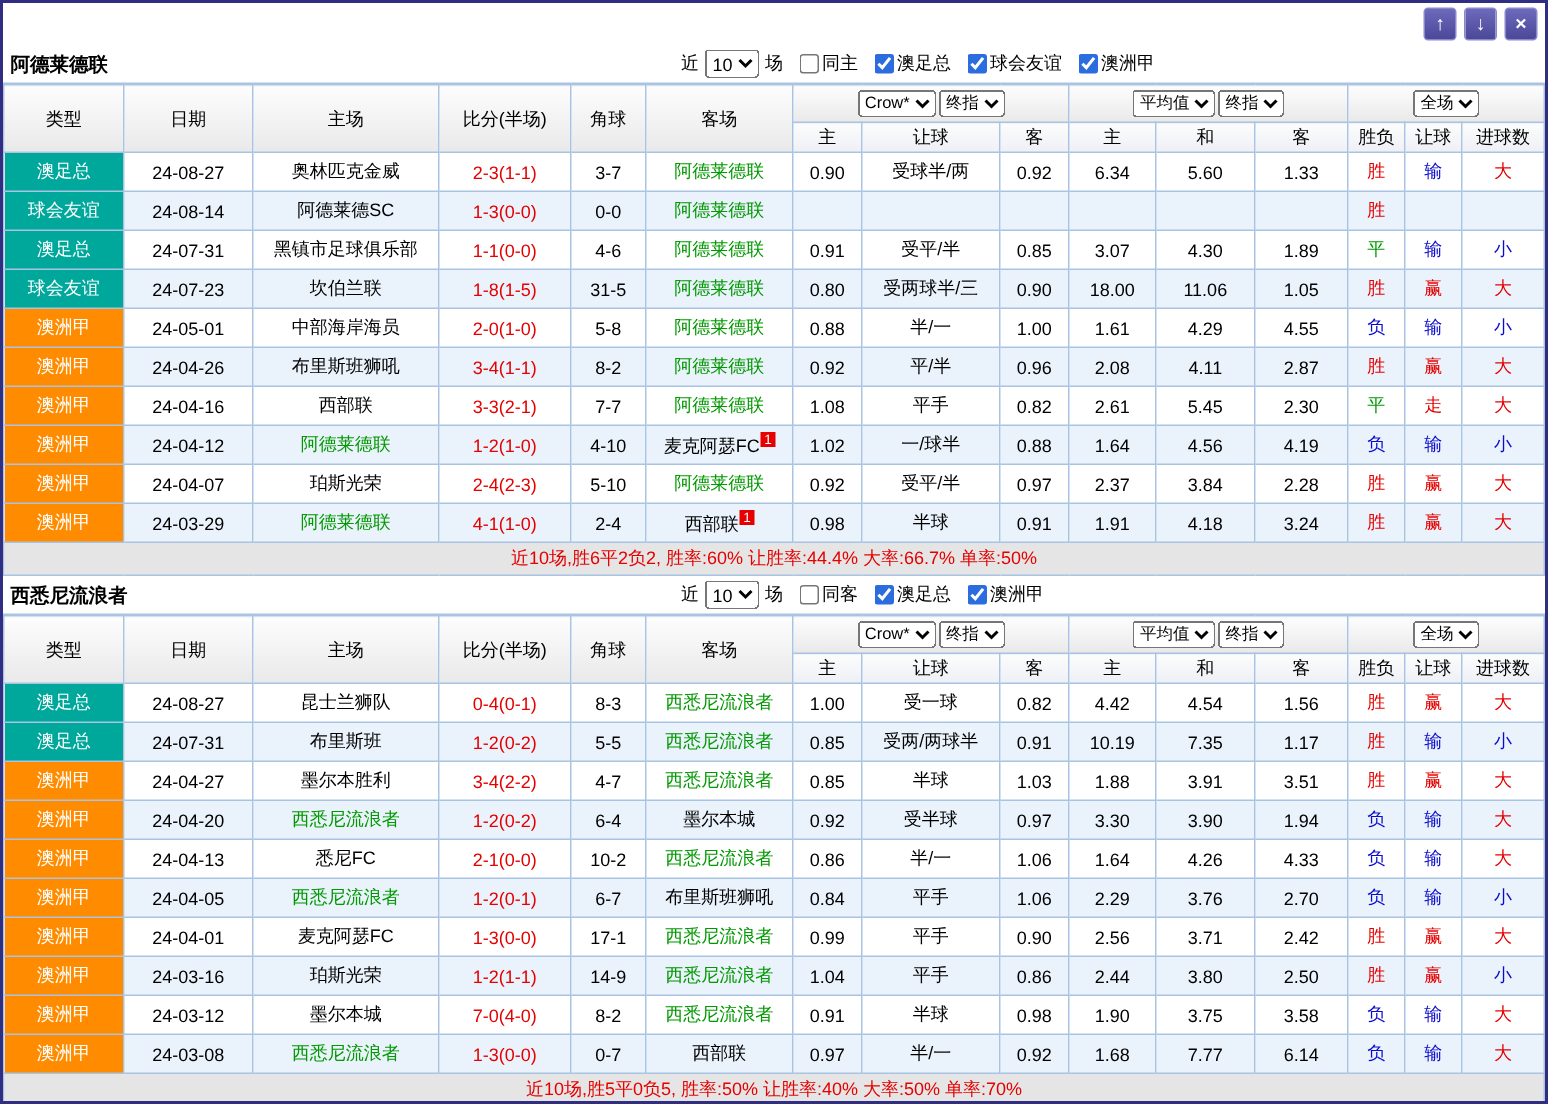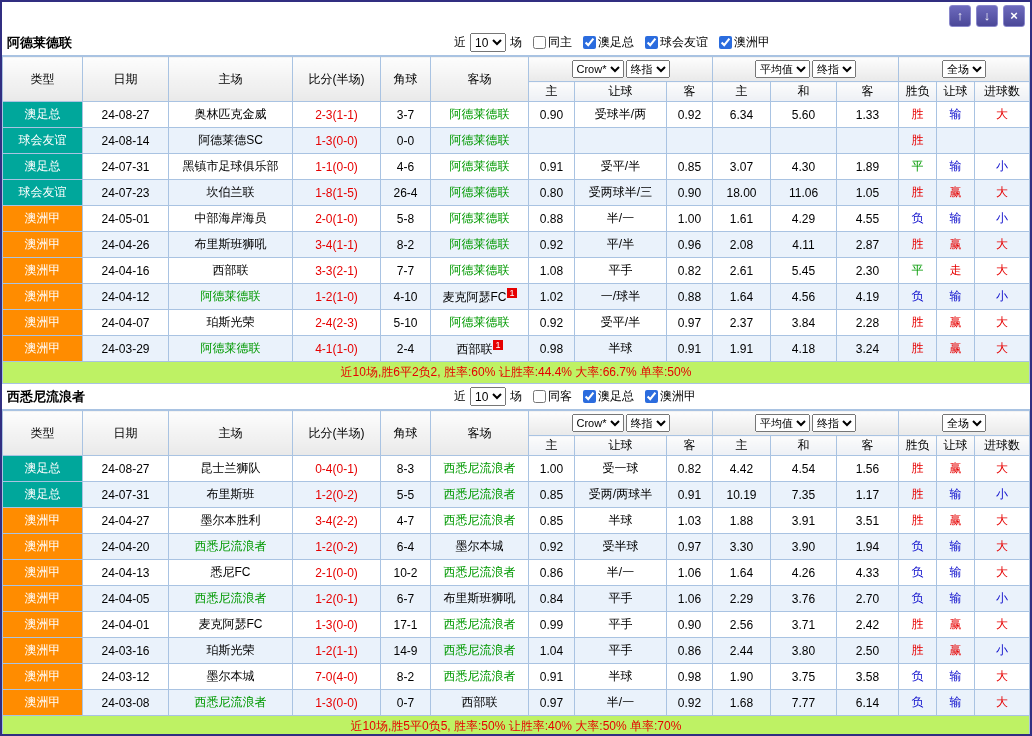--- a/index.html
+++ b/index.html
@@ -51,21 +51,21 @@
   tr.alt td { background:#eaf2fb; }
   td.type-cell { color:#fff; }
   .red { color:#e60000; }
   .blue { color:#0b0bcc; }
   .green { color:#009900; }
   .focus-team { color:#009900; }
   sup.card {
     background:#e60000; color:#fff; font-size:9px; line-height:10px;
     padding:0 2px; margin-left:1px; vertical-align:super;
   }
-  tr.summary td { height:22px; color:#e60000; background:#bef264; }
+  tr.summary td { height:22px; color:#e60000; background:#e5e5e5; }
 </style>
 </head>
 <body>
 
 <div class="app">
   <div class="topbar">
     <div class="topbar-center">
       <span class="tb-title">近期战绩</span>
       <span class="radio-opt">
         <span class="radio-dot"></span>
@@ -201,21 +201,21 @@
       <td>1.89</td>
       <td class="green">平</td>
       <td class="blue">输</td>
       <td class="blue">小</td>
     </tr>
     <tr class="alt">
       <td class="type-cell" style="background:#00a79b">球会友谊</td>
       <td>24-07-23</td>
       <td>坎伯兰联</td>
       <td class="red">1-8(1-5)</td>
-      <td>26-4</td>
+      <td>31-5</td>
       <td><span class="focus-team">阿德莱德联</span></td>
       <td>0.80</td>
       <td>受两球半/三</td>
       <td>0.90</td>
       <td>18.00</td>
       <td>11.06</td>
       <td>1.05</td>
       <td class="red">胜</td>
       <td class="red">赢</td>
       <td class="red">大</td>

